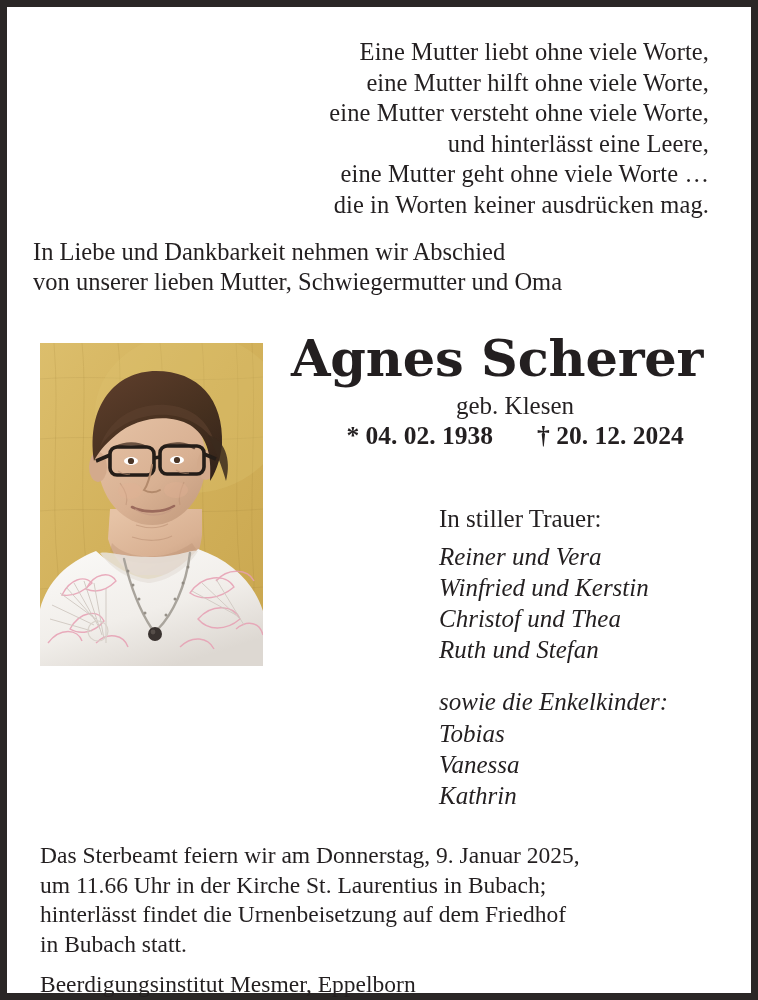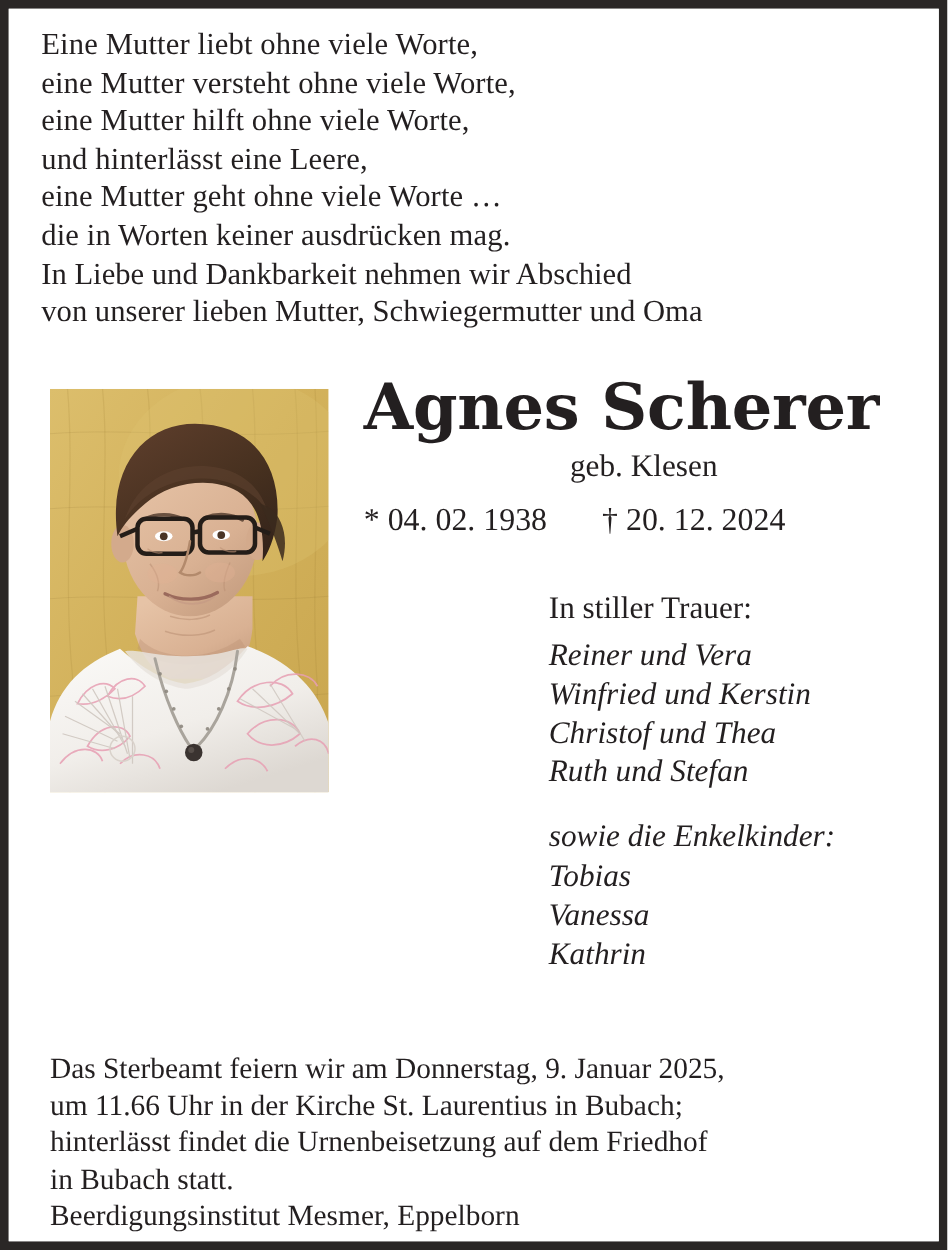--- a/index.html
+++ b/index.html
@@ -31,23 +31,24 @@
     position: relative;
     box-sizing: border-box;
     width: 100%;
     height: 100%;
     background: #ffffff;
     padding: 14px 26px 0 26px;
   }
 
   
   .poem {
-    margin: 0;
+    margin: 16px;
     padding: 0;
     list-style: none;
+    text-align: right;
   }
   .poem li {
     font-size: 24.5px;
     line-height: 30.6px;
     color: #231f20;
     letter-spacing: 0.1px;
     white-space: nowrap;
   }
 
   
@@ -101,22 +102,23 @@
   }
   .maiden-name {
     font-size: 25px;
     line-height: 30px;
     color: #231f20;
     text-align: center;
     margin-top: 4px;
   }
   .dates-row {
     display: flex;
+    justify-content: center;
     gap: 44px;
-    margin-top: 12px;
+    font-weight: bold;
   }
   .date-item {
     font-size: 25.5px;
     line-height: 30px;
     color: #231f20;
     white-space: nowrap;
   }
 
   
   .mourners {
@@ -163,33 +165,33 @@
     right: 26px;
     top: 834px;
   }
   .footer div {
     font-size: 23.5px;
     line-height: 29.5px;
     color: #231f20;
     white-space: nowrap;
   }
   .undertaker {
-    margin-top: 0;
+    margin-top: 11px;
   }
 </style>
 </head>
 <body>
 
 <div id="obituary-card">
   <div id="card-inner">
 
     <ul class="poem">
       <li>Eine Mutter liebt ohne viele Worte,</li>
+      <li>eine Mutter hilft ohne viele Worte,</li>
       <li>eine Mutter versteht ohne viele Worte,</li>
-      <li>eine Mutter hilft ohne viele Worte,</li>
       <li>und hinterlässt eine Leere,</li>
       <li>eine Mutter geht ohne viele Worte …</li>
       <li>die in Worten keiner ausdrücken mag.</li>
     </ul>
 
     <div class="intro">
       <div>In Liebe und Dankbarkeit nehmen wir Abschied</div>
       <div>von unserer lieben Mutter, Schwiegermutter und Oma</div>
     </div>
 

